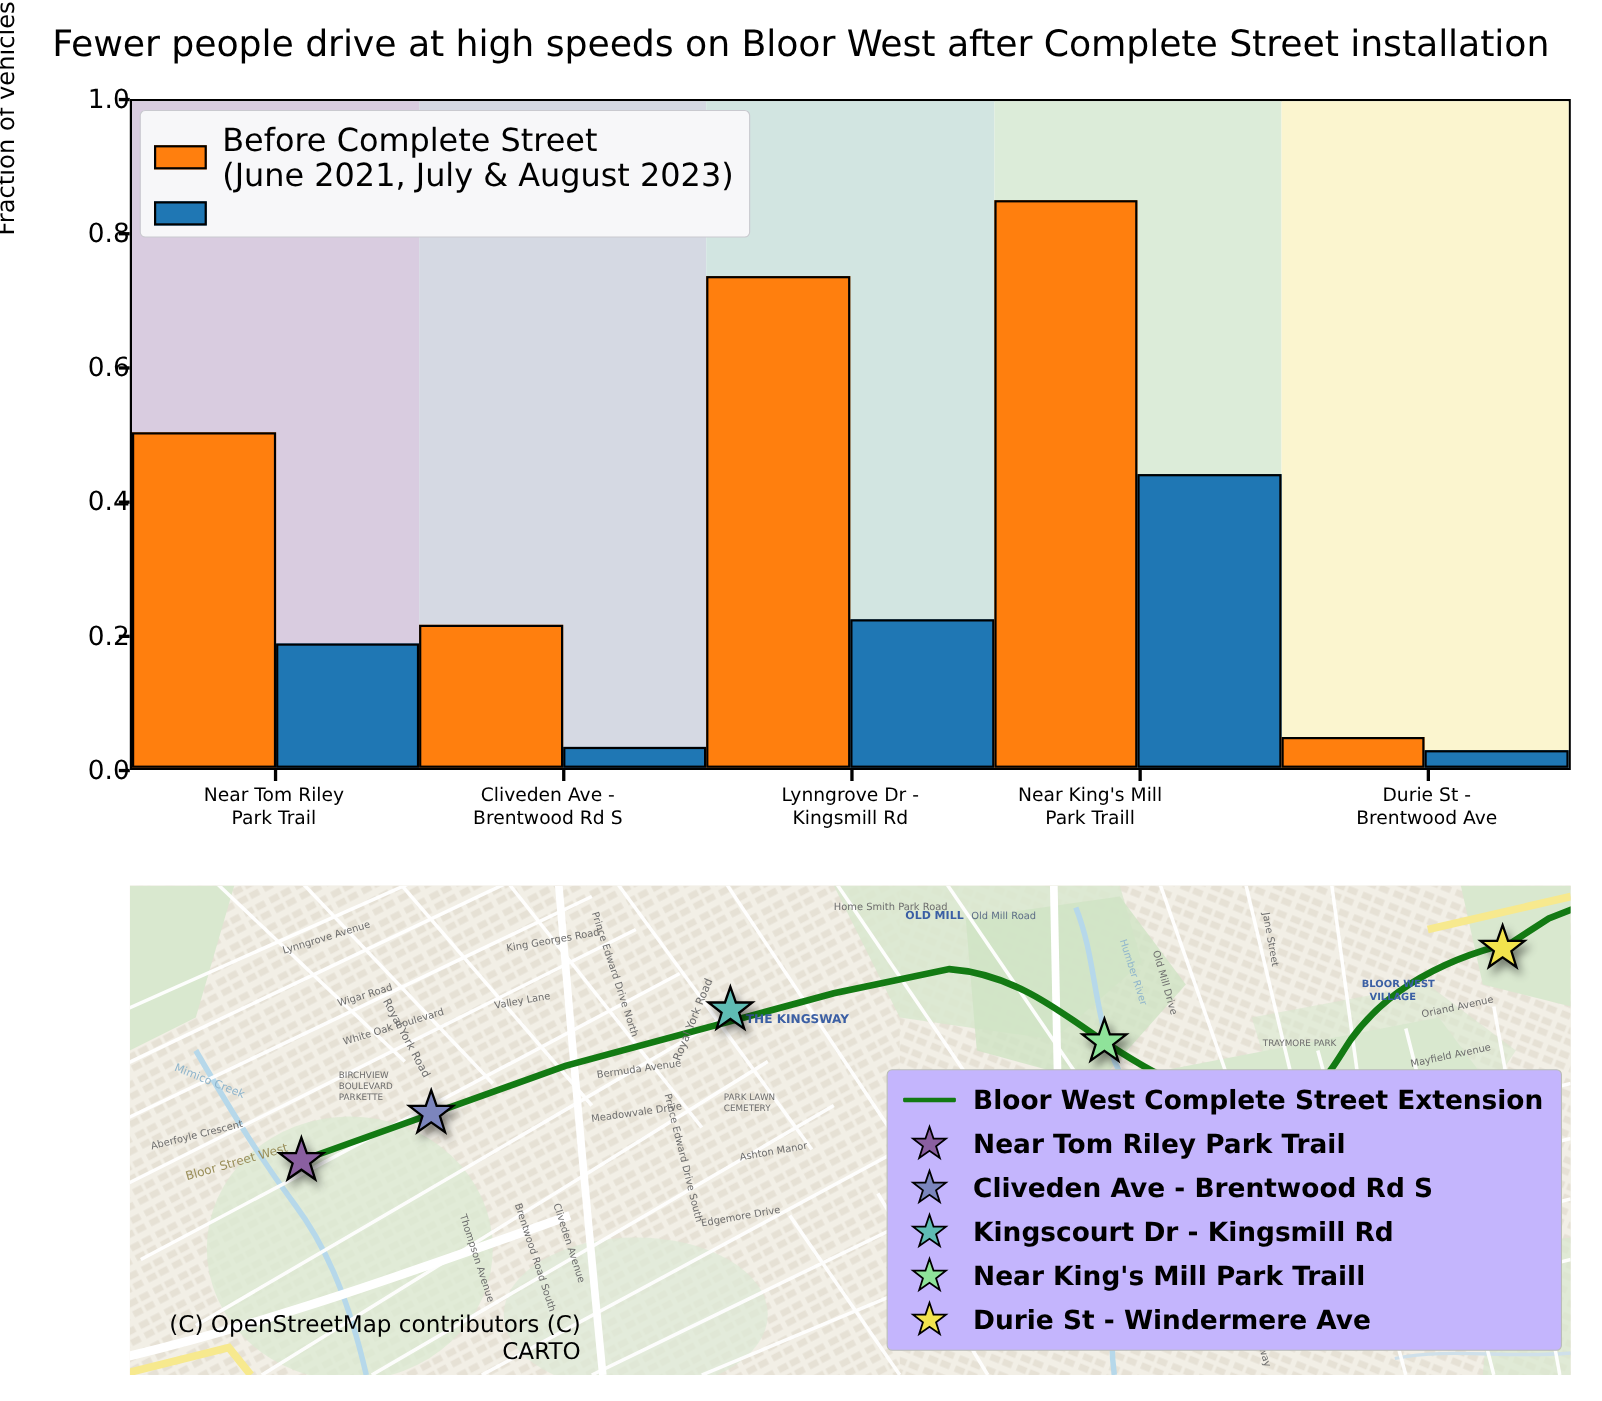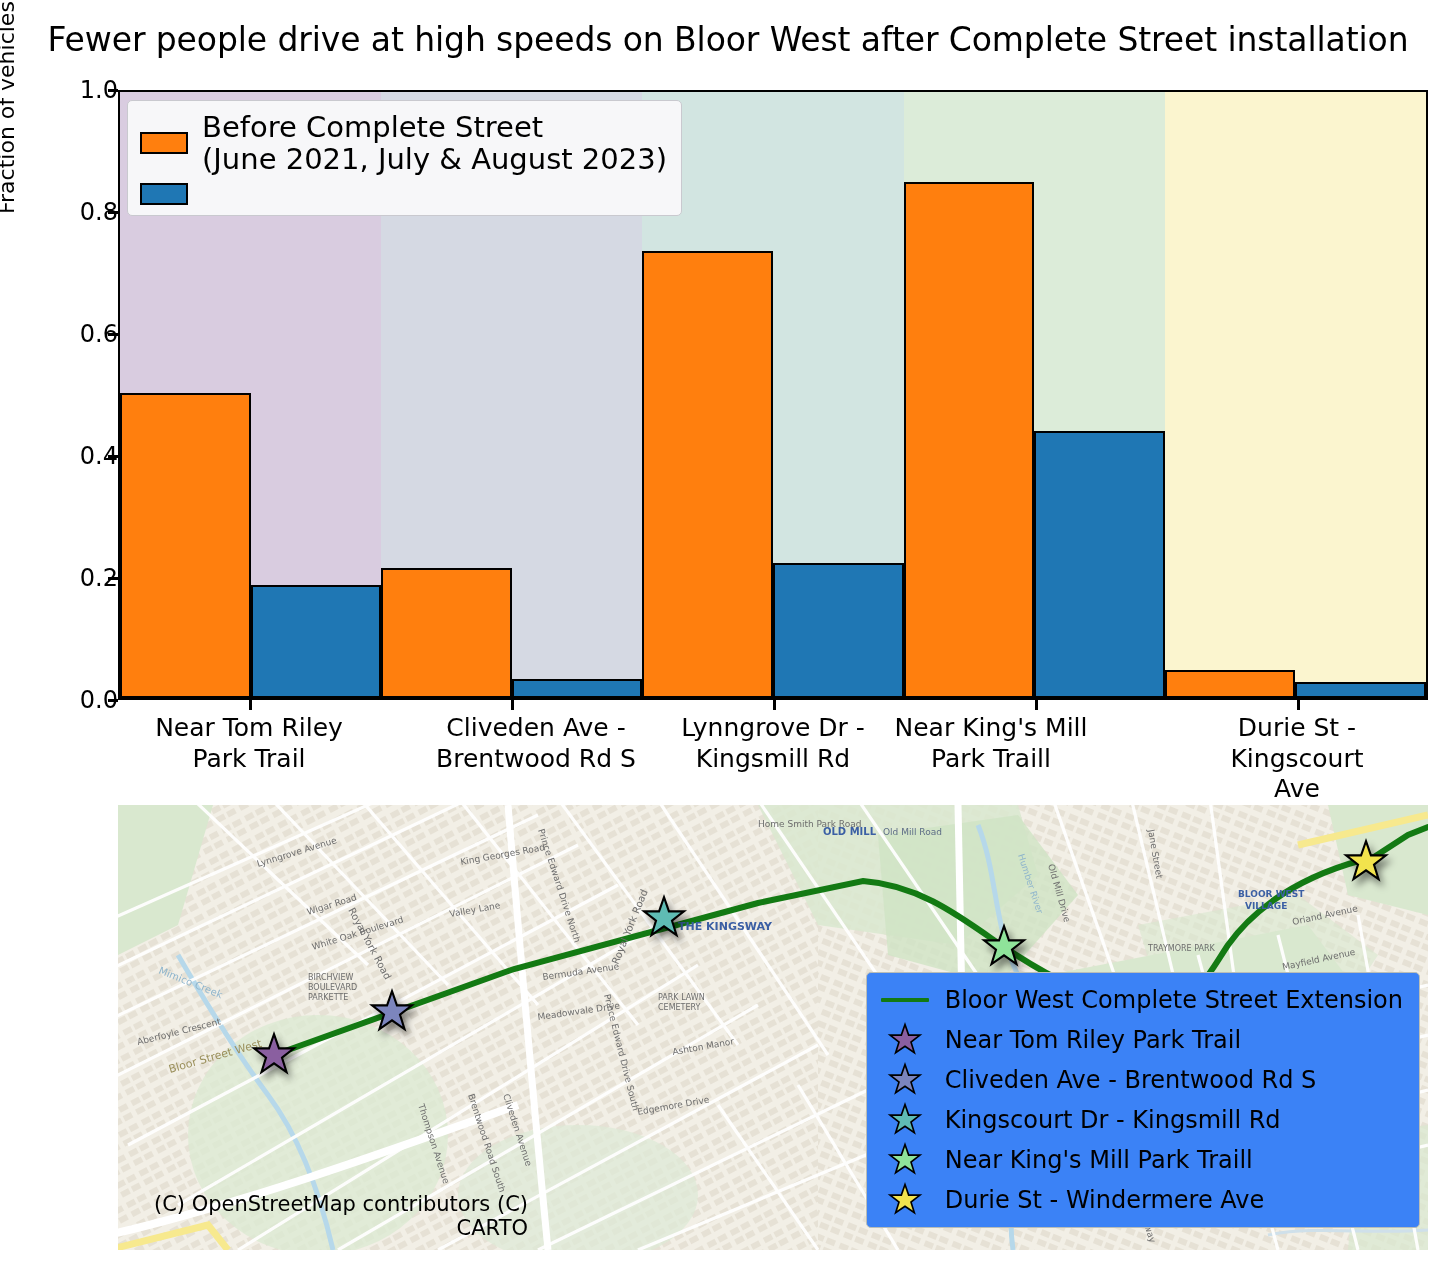--- a/index.html
+++ b/index.html
@@ -98,21 +98,21 @@
   .xtick-mark {
     position: absolute;
     top: 700px;
     width: 2.5px;
     height: 10px;
     background: #000;
   }
   .xtick {
     position: absolute;
     top: 713px;
-    font-size: 25px;
+    font-size: 17px;
     line-height: 1.22;
     text-align: center;
     color: #000;
     transform: translateX(-50%);
     white-space: pre-line;
   }
 
   
   #bar-legend {
     position: absolute;
@@ -167,27 +167,28 @@
     line-height: 1.15;
     width: 400px;
     white-space: pre-line;
     text-align: right;
   }
 
   #map-legend {
     position: absolute;
     right: 8px;
     bottom: 22px;
-    background: #3b82f6;
+    background: #c4b5fd;
     border: 1.2px solid #b9bdb7;
     border-radius: 5px;
     padding: 8px 16px 8px 10px;
     display: flex;
     flex-direction: column;
     gap: 2px;
+    font-weight: bold;
   }
   .mlrow {
     display: flex;
     align-items: center;
     gap: 12px;
     height: 38px;
   }
   .mlkey {
     width: 56px;
     height: 38px;
@@ -265,28 +266,28 @@
   </div>
 
   <div class="xtick-mark" style="left:249px"></div>
   <div class="xtick-mark" style="left:511px"></div>
   <div class="xtick-mark" style="left:773px"></div>
   <div class="xtick-mark" style="left:1035px"></div>
   <div class="xtick-mark" style="left:1297px"></div>
 
   <div class="xtick" style="left:249px">Near Tom Riley
 Park Trail</div>
-  <div class="xtick" style="left:536px">Cliveden Ave -
+  <div class="xtick" style="left:498px">Cliveden Ave -
 Brentwood Rd S</div>
   <div class="xtick" style="left:773px">Lynngrove Dr -
 Kingsmill Rd</div>
   <div class="xtick" style="left:991px">Near King's Mill
 Park Traill</div>
   <div class="xtick" style="left:1297px">Durie St -
-Kingscourt Ave</div>
+Brentwood Ave</div>
 
   <div id="bar-legend">
     <div class="legend-row">
       <div class="legend-swatch" style="background: rgb(255, 127, 14);"></div>
       <div class="legend-text">Before Complete Street
 (June 2021, July &amp; August 2023)</div>
     </div>
     <div class="legend-row">
       <div class="legend-swatch" style="background: rgb(31, 119, 180);"></div>
     </div>

